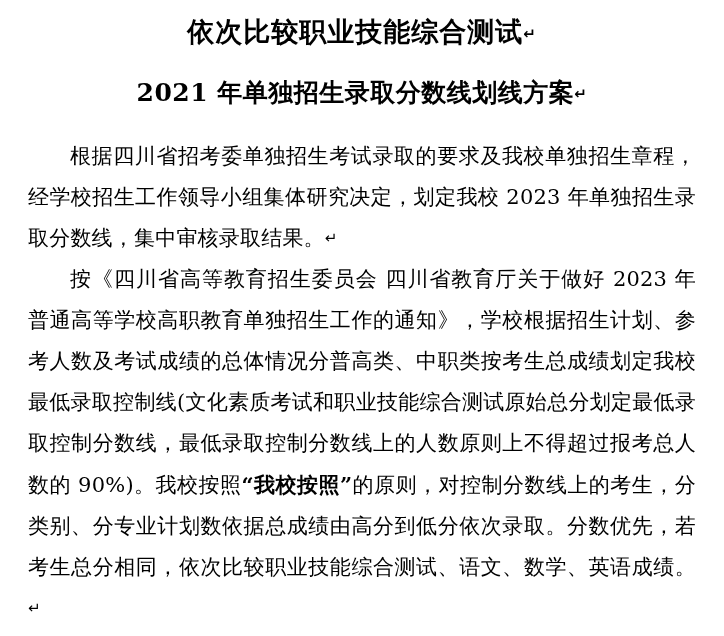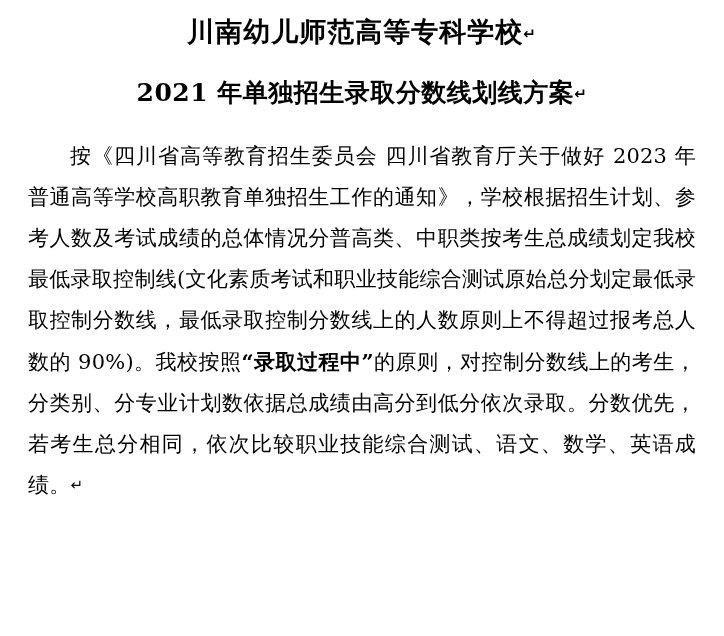--- a/index.html
+++ b/index.html
@@ -60,24 +60,25 @@
     font-size: 15px;
     color: #000;
     vertical-align: 2px;
   }
 </style>
 </head>
 <body>
 
 <div class="page">
 
-  <h1 class="title-main"><span>川南幼儿师范高等专科学校</span><span class="pilcrow">↵</span></h1>
+  <h1 class="title-main"><span>依次比较职业技能综合测试</span><span class="pilcrow">↵</span></h1>
 
   <h2 class="title-sub"><span>2021 年单独招生录取分数线划线方案</span><span class="pilcrow">↵</span></h2>
 
   <div class="body-block">
 
+    <p class="para"><span>根据四川省招考委单独招生考试录取的要求及我校单独招生章程，经学校招生工作领导小组集体研究决定，划定我校 2023 年单独招生录取分数线，集中审核录取结果。</span><span class="pilcrow">↵</span></p>
 
-    <p class="para"><span>按《四川省高等教育招生委员会 四川省教育厅关于做好 2023 年普通高等学校高职教育单独招生工作的通知》，学校根据招生计划、参考人数及考试成绩的总体情况分普高类、中职类按考生总成绩划定我校最低录取控制线(文化素质考试和职业技能综合测试原始总分划定最低录取控制分数线，最低录取控制分数线上的人数原则上不得超过报考总人数的 90%)。我校按照</span><span class="bold-inline">“录取过程中”</span><span>的原则，对控制分数线上的考生，分类别、分专业计划数依据总成绩由高分到低分依次录取。分数优先，若考生总分相同，依次比较职业技能综合测试、语文、数学、英语成绩。</span><span class="pilcrow">↵</span></p>
+    <p class="para"><span>按《四川省高等教育招生委员会 四川省教育厅关于做好 2023 年普通高等学校高职教育单独招生工作的通知》，学校根据招生计划、参考人数及考试成绩的总体情况分普高类、中职类按考生总成绩划定我校最低录取控制线(文化素质考试和职业技能综合测试原始总分划定最低录取控制分数线，最低录取控制分数线上的人数原则上不得超过报考总人数的 90%)。我校按照</span><span class="bold-inline">“我校按照”</span><span>的原则，对控制分数线上的考生，分类别、分专业计划数依据总成绩由高分到低分依次录取。分数优先，若考生总分相同，依次比较职业技能综合测试、语文、数学、英语成绩。</span><span class="pilcrow">↵</span></p>
 
   </div>
 
 </div>
 
 </body></html>

